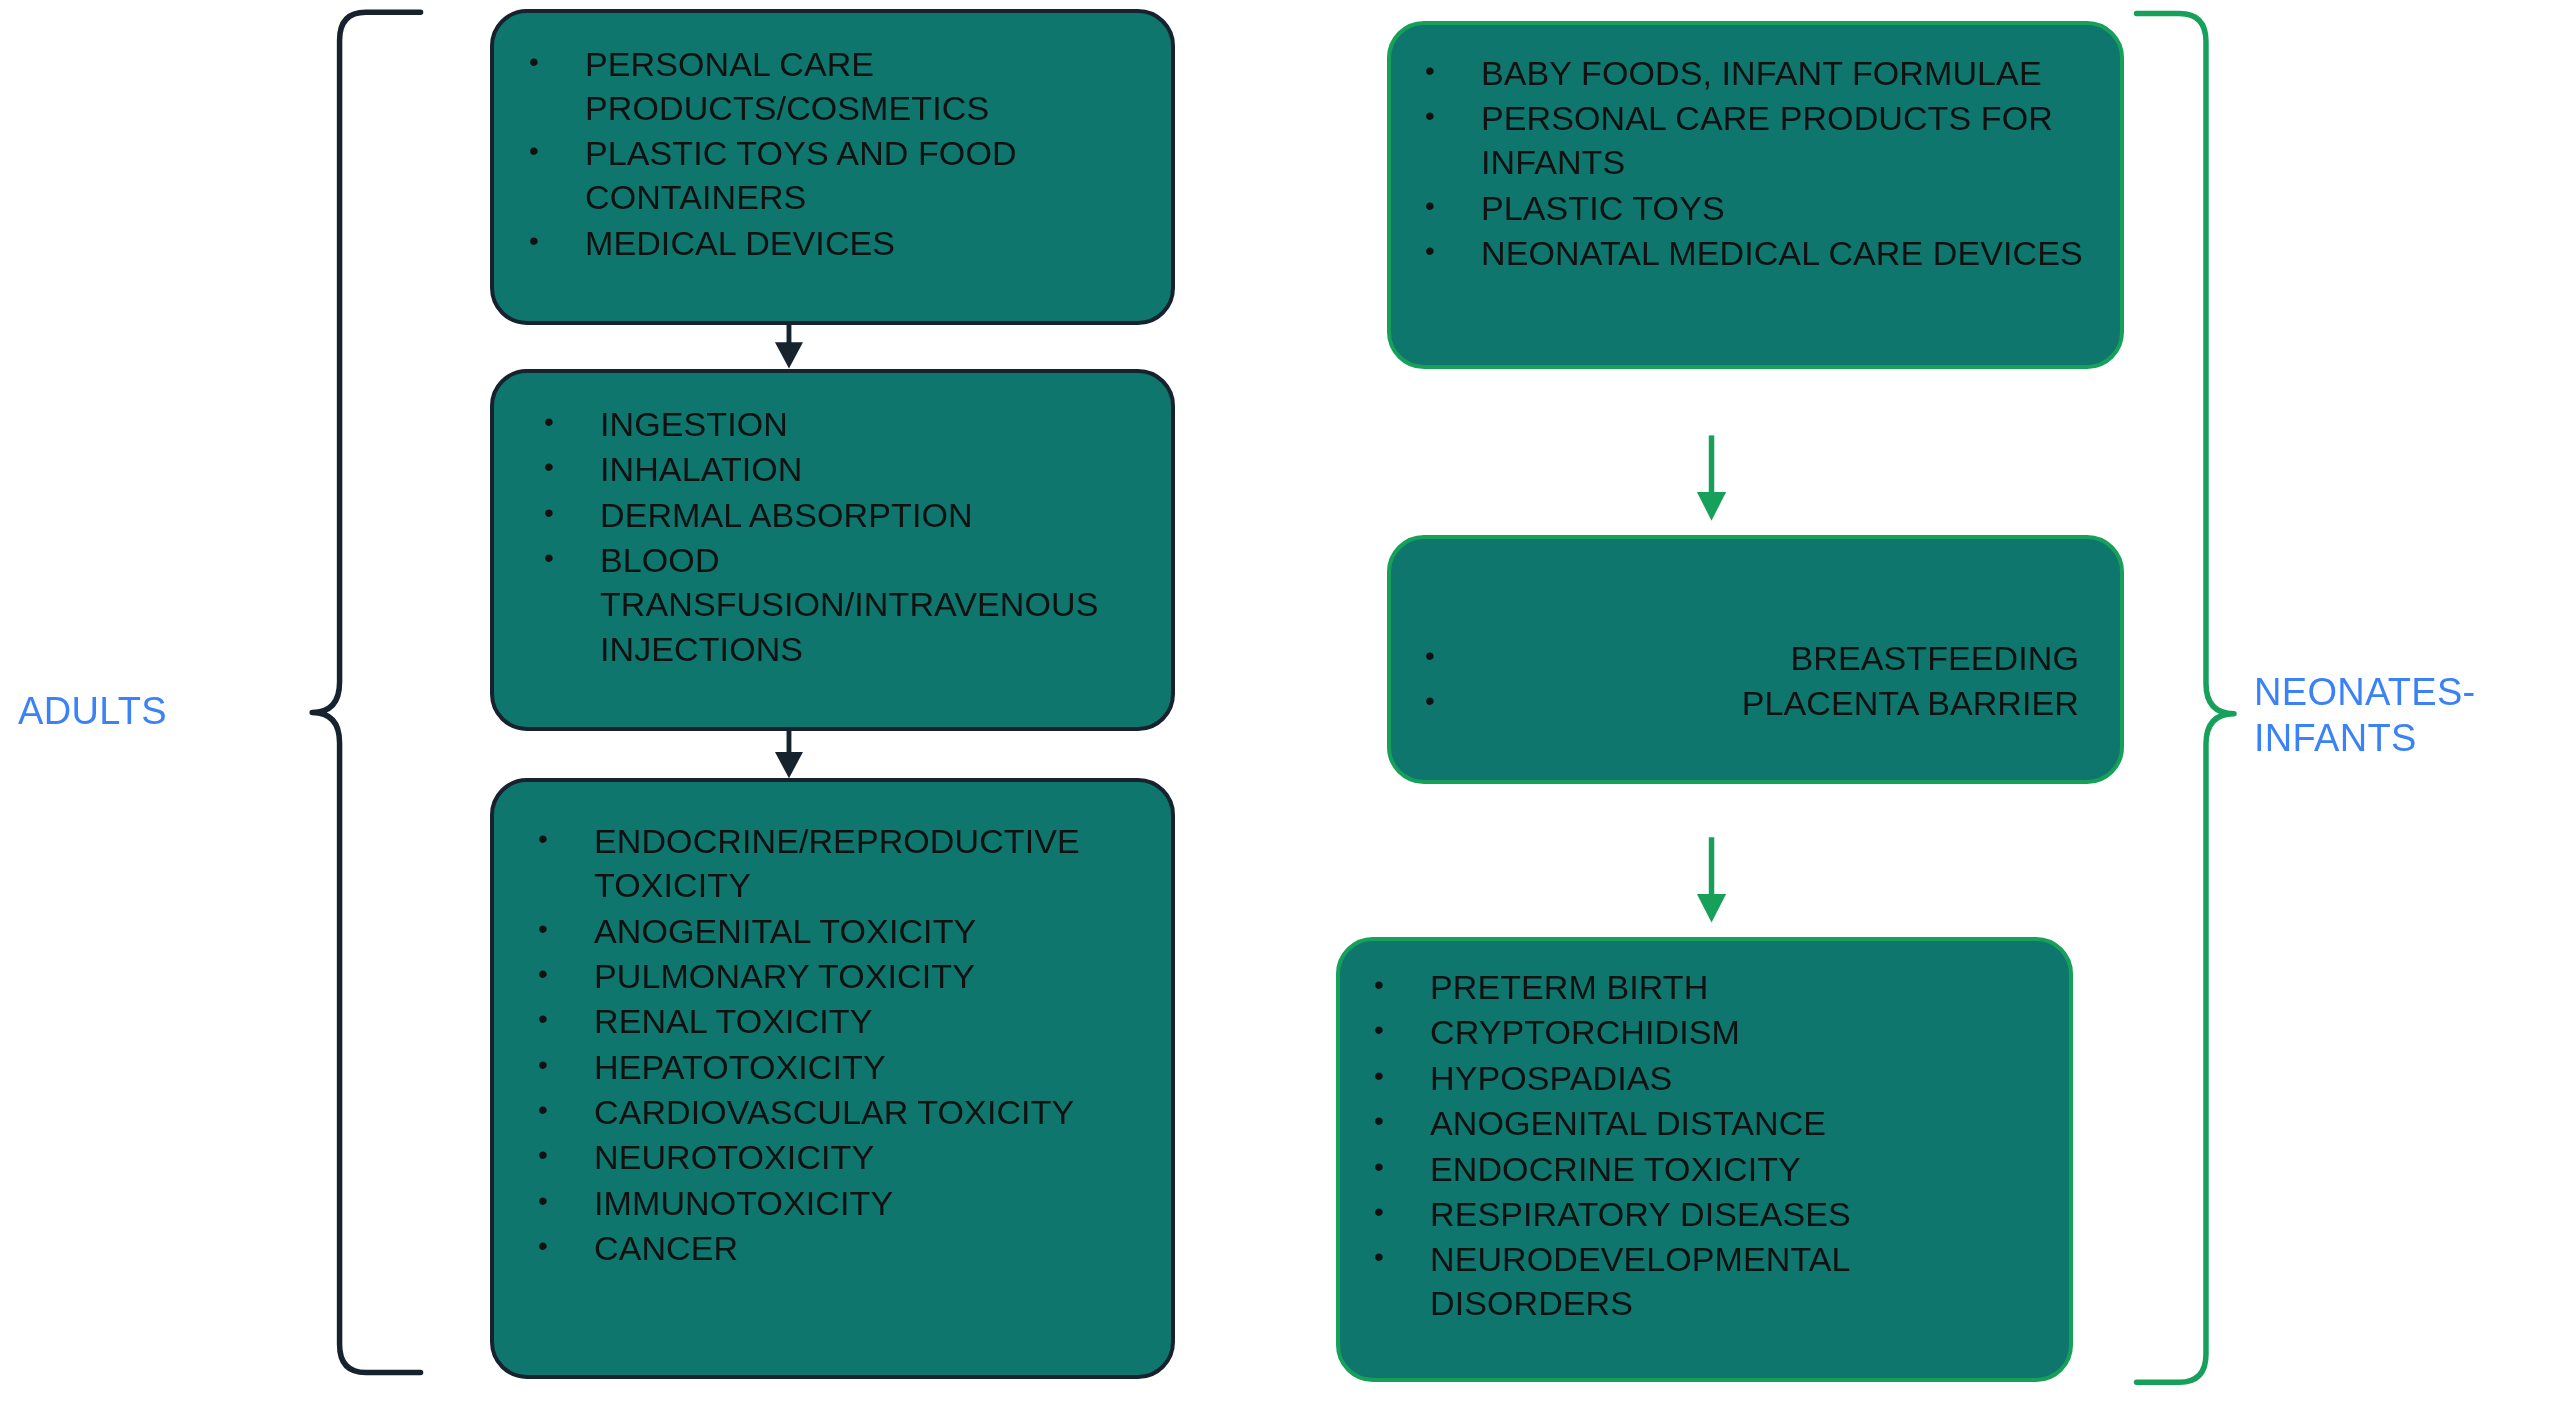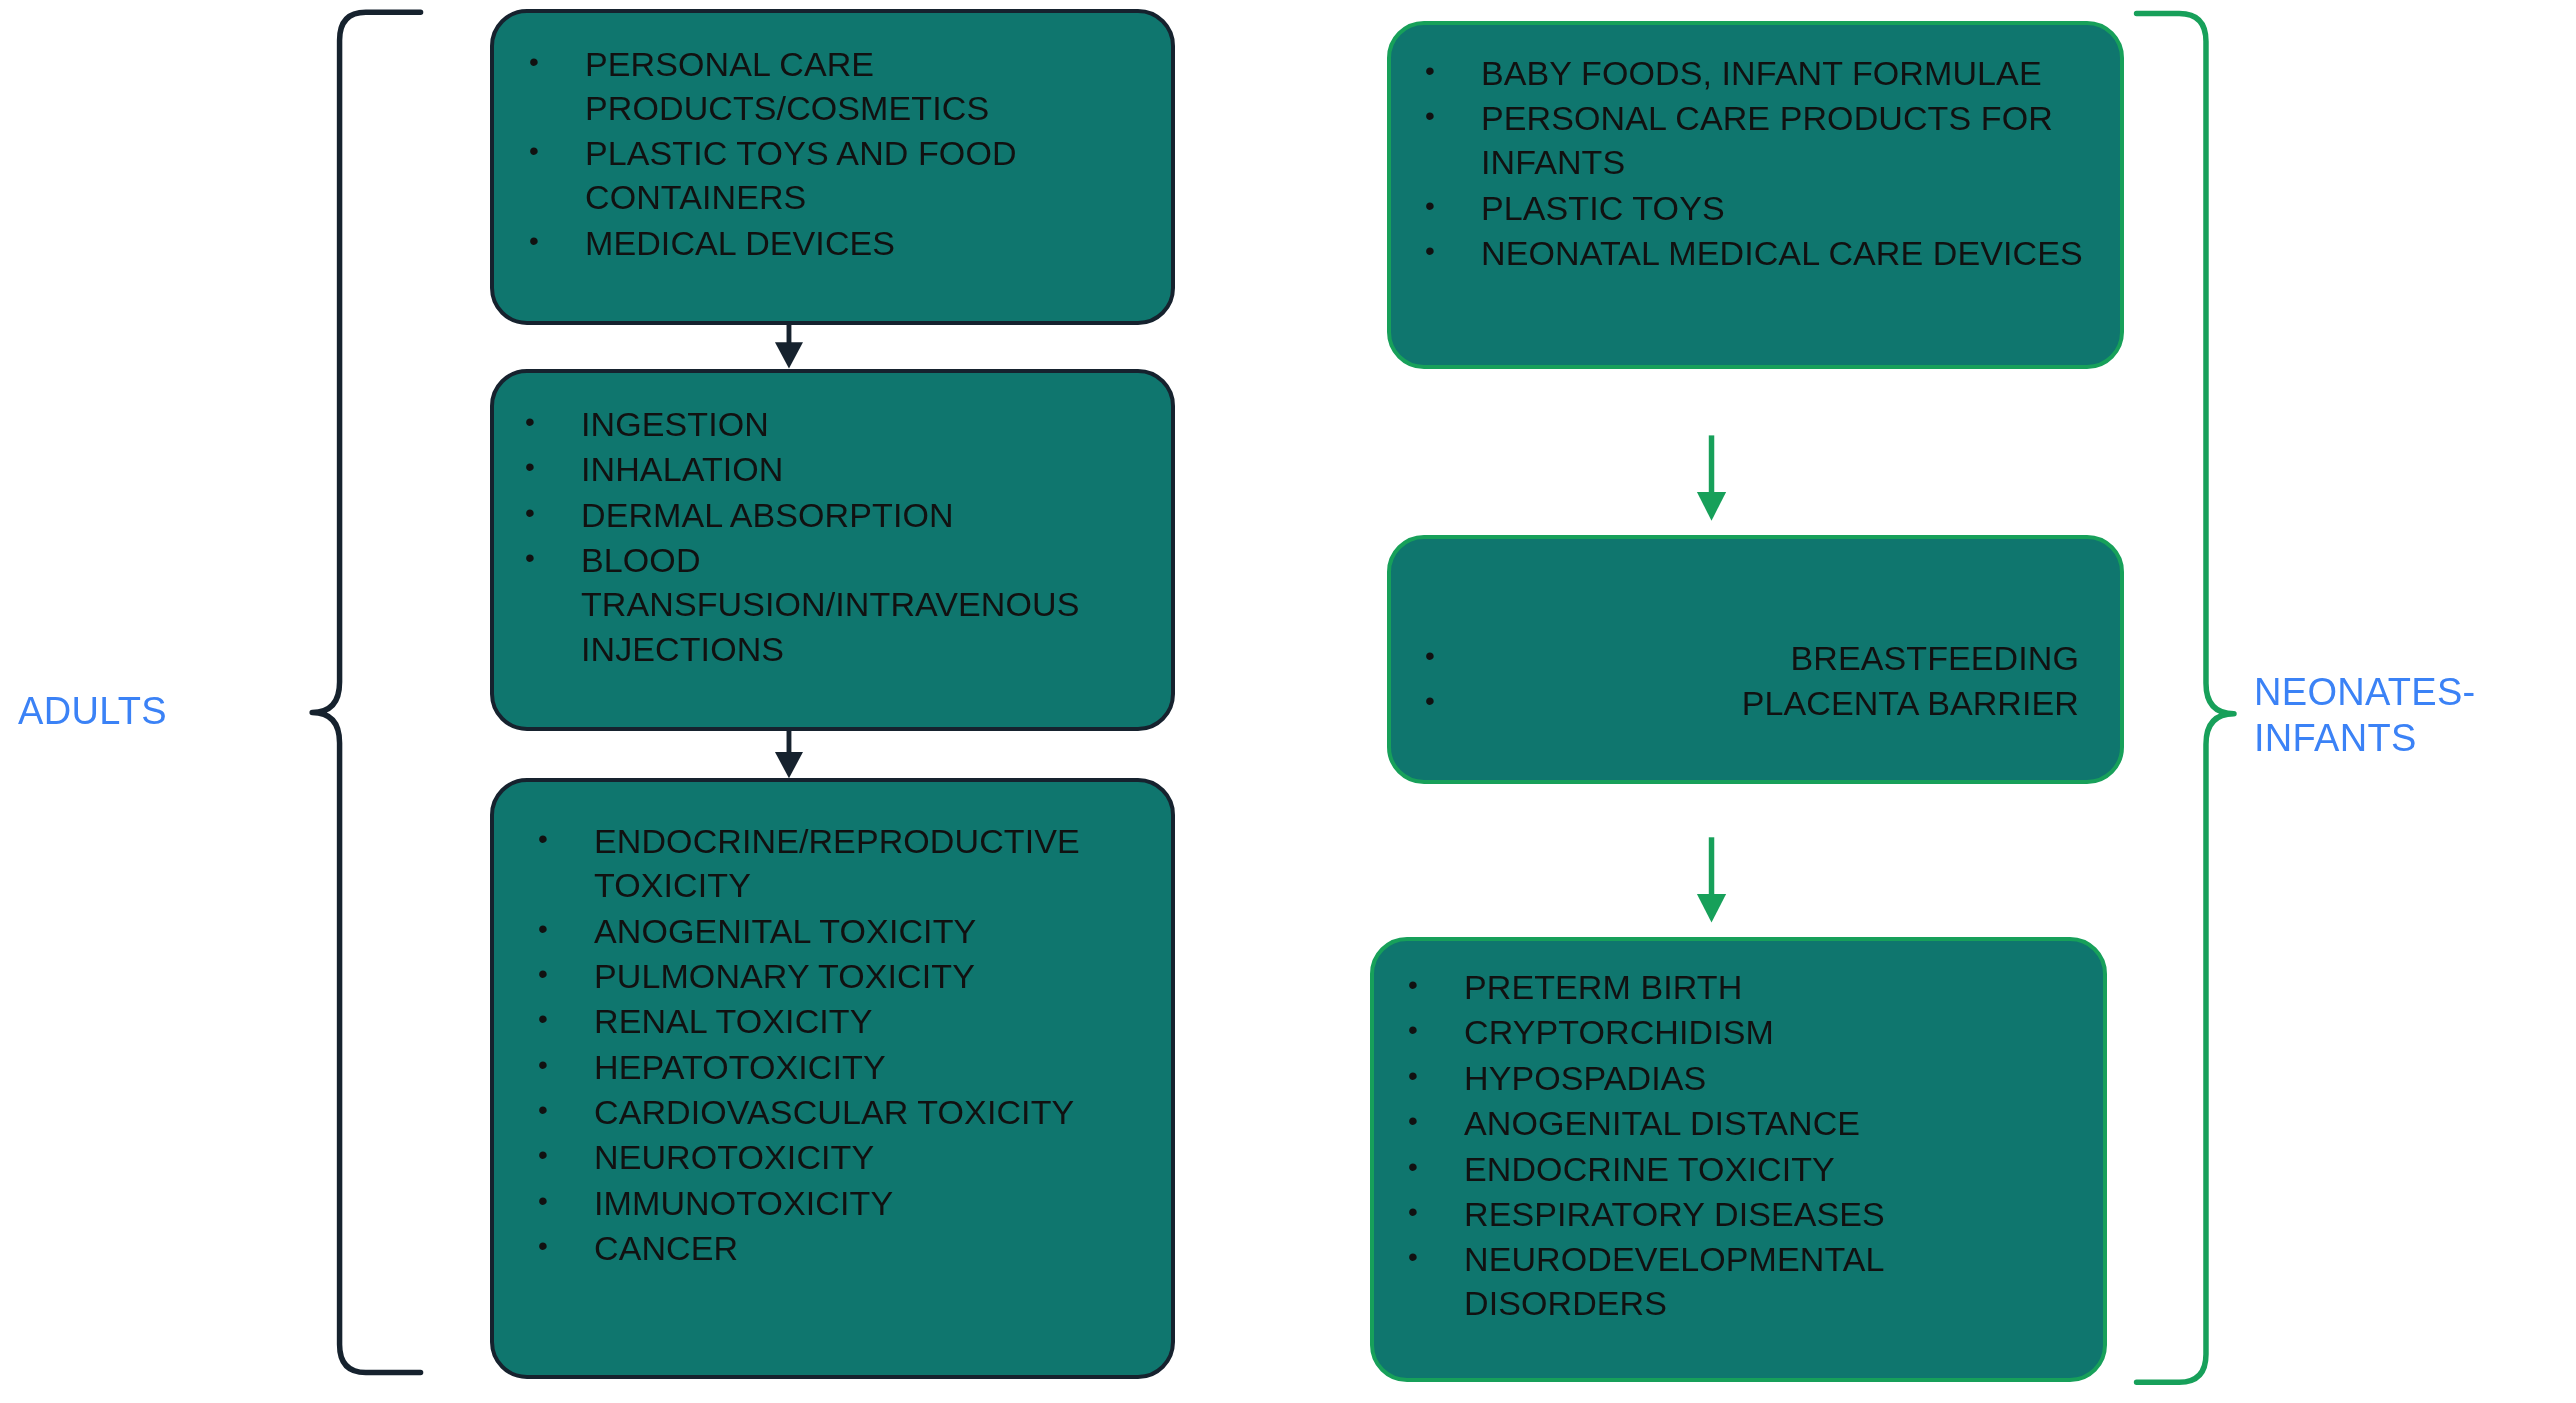--- a/index.html
+++ b/index.html
@@ -90,25 +90,25 @@
   }
 
   
   #box-adult-sources   { left: 446px; top: 8.5px;   width: 685px; height: 316px; }
   #box-adult-routes    { left: 446px; top: 369px;  width: 685px; height: 362px; }
   #box-adult-effects   { left: 446px; top: 778px; width: 685px; height: 601px; }
 
   
   #box-neo-sources   { left: 1343px; top: 21px;   width: 737px; height: 348px; }
   #box-neo-routes    { left: 1343px; top: 535px;  width: 737px; height: 249px; }
-  #box-neo-effects   { left: 1326px; top: 937px; width: 737px; height: 445px; }
+  #box-neo-effects   { left: 1292px; top: 937px; width: 737px; height: 445px; }
 
   
   #box-adult-sources .bullets { padding: 29px 24px 0 12px; }
-  #box-adult-routes  .bullets { padding: 29px 24px 0 8px; }
+  #box-adult-routes  .bullets { padding: 29px 24px 0 27px; }
   #box-adult-effects .bullets { padding: 37px 24px 0 21px; }
   #box-neo-sources   .bullets { padding: 25.6px 24px 0 11px; }
   #box-neo-routes    .bullets { padding: 97px 41px 0 11px; text-align: right; }
   #box-neo-effects   .bullets { padding: 24px 24px 0 11px; }
 </style>
 </head>
 <body>
 
 <div class="canvas">
 

